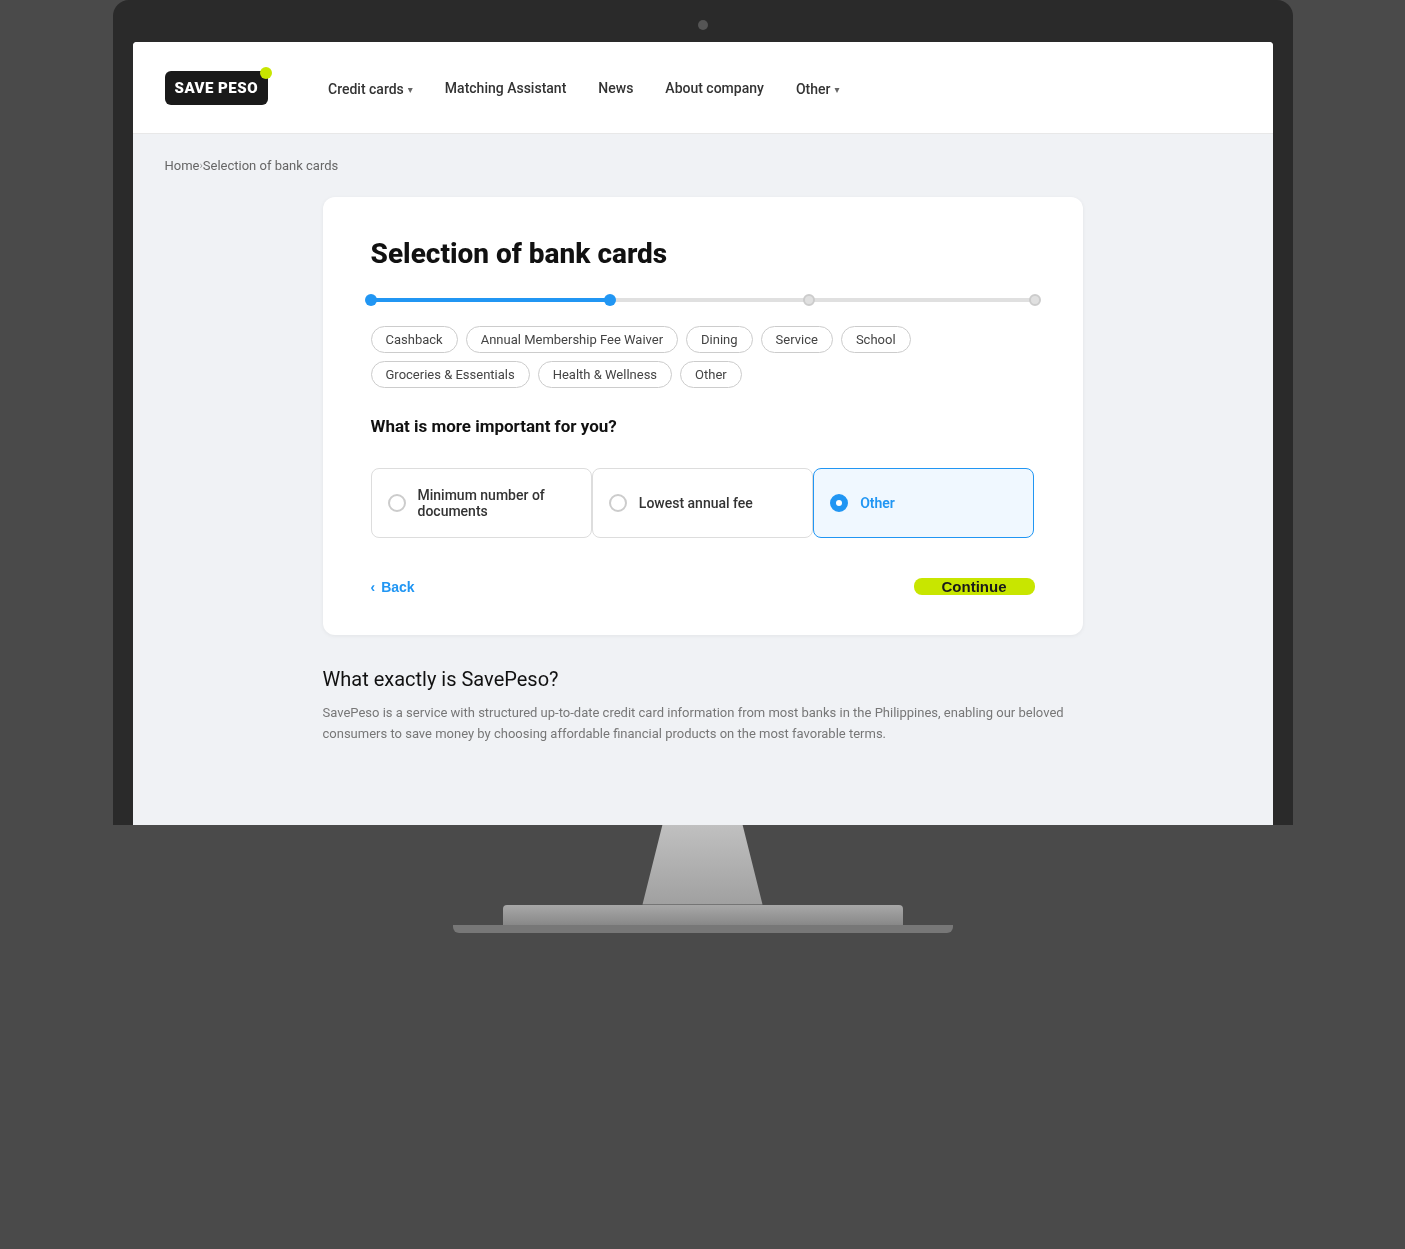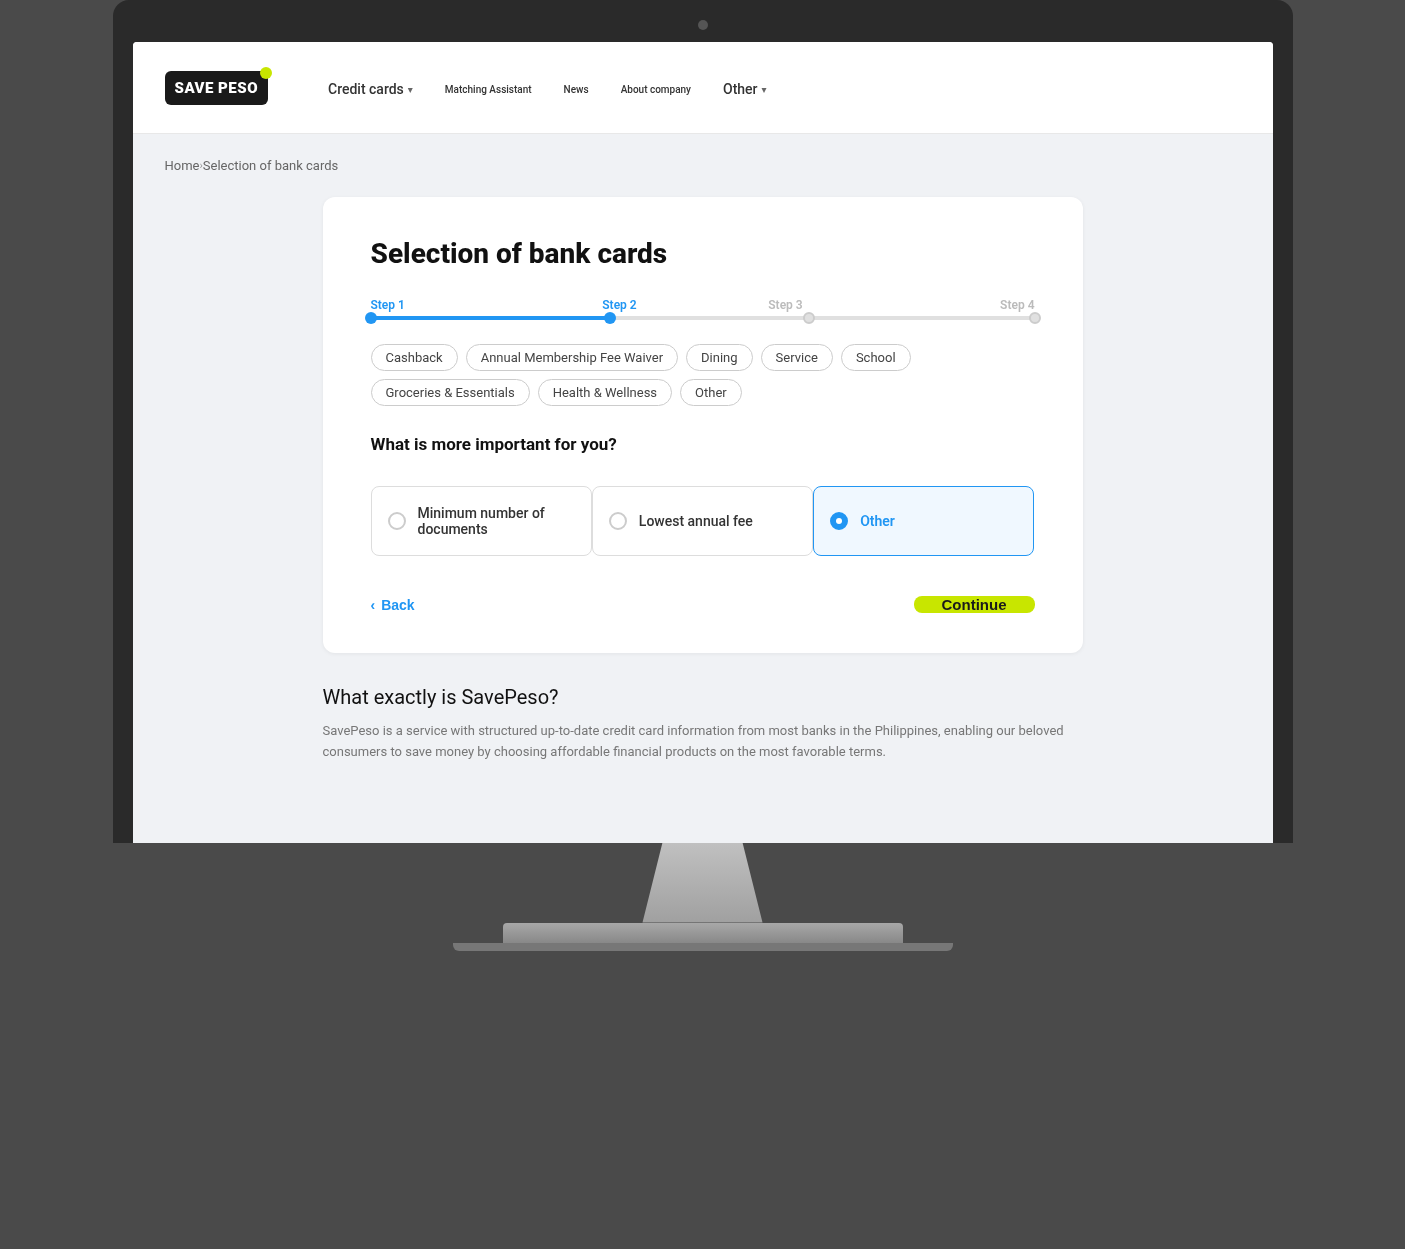--- a/index.html
+++ b/index.html
@@ -61,21 +61,21 @@
     .nav-links {
       display: flex;
       align-items: flex-end;
       gap: 32px;
       list-style: none;
       margin-left: 12px;
     }
     .nav-links a {
       text-decoration: none;
       color: #333;
-      font-size: 10px;
+      font-size: 14px;
       font-weight: 500;
     }
     .nav-dropdown {
       display: flex;
       align-items: center;
       gap: 4px;
       cursor: pointer;
       font-size: 14px;
       font-weight: 500;
       color: #333;
@@ -390,26 +390,20 @@
 
       <div class="breadcrumb">
         <a href="#">Home</a>
         <span class="sep">›</span>
         <span>Selection of bank cards</span>
       </div>
 
       <div class="card">
         <h1 class="card-title">Selection of bank cards</h1>
 
-        <div class="steps-row">
-          <span class="step-lbl blue">Step 1</span>
-          <span class="step-lbl blue">Step 2</span>
-          <span class="step-lbl gray">Step 3</span>
-          <span class="step-lbl gray">Step 4</span>
-        </div>
 
         <div class="progress-bar-row">
           <div class="progress-track">
             <div class="progress-fill"></div>
             <div class="dot dot-start"></div>
             <div class="dot dot-mid"></div>
             <div class="dot dot-3"></div>
             <div class="dot dot-end"></div>
           </div>
         </div>

